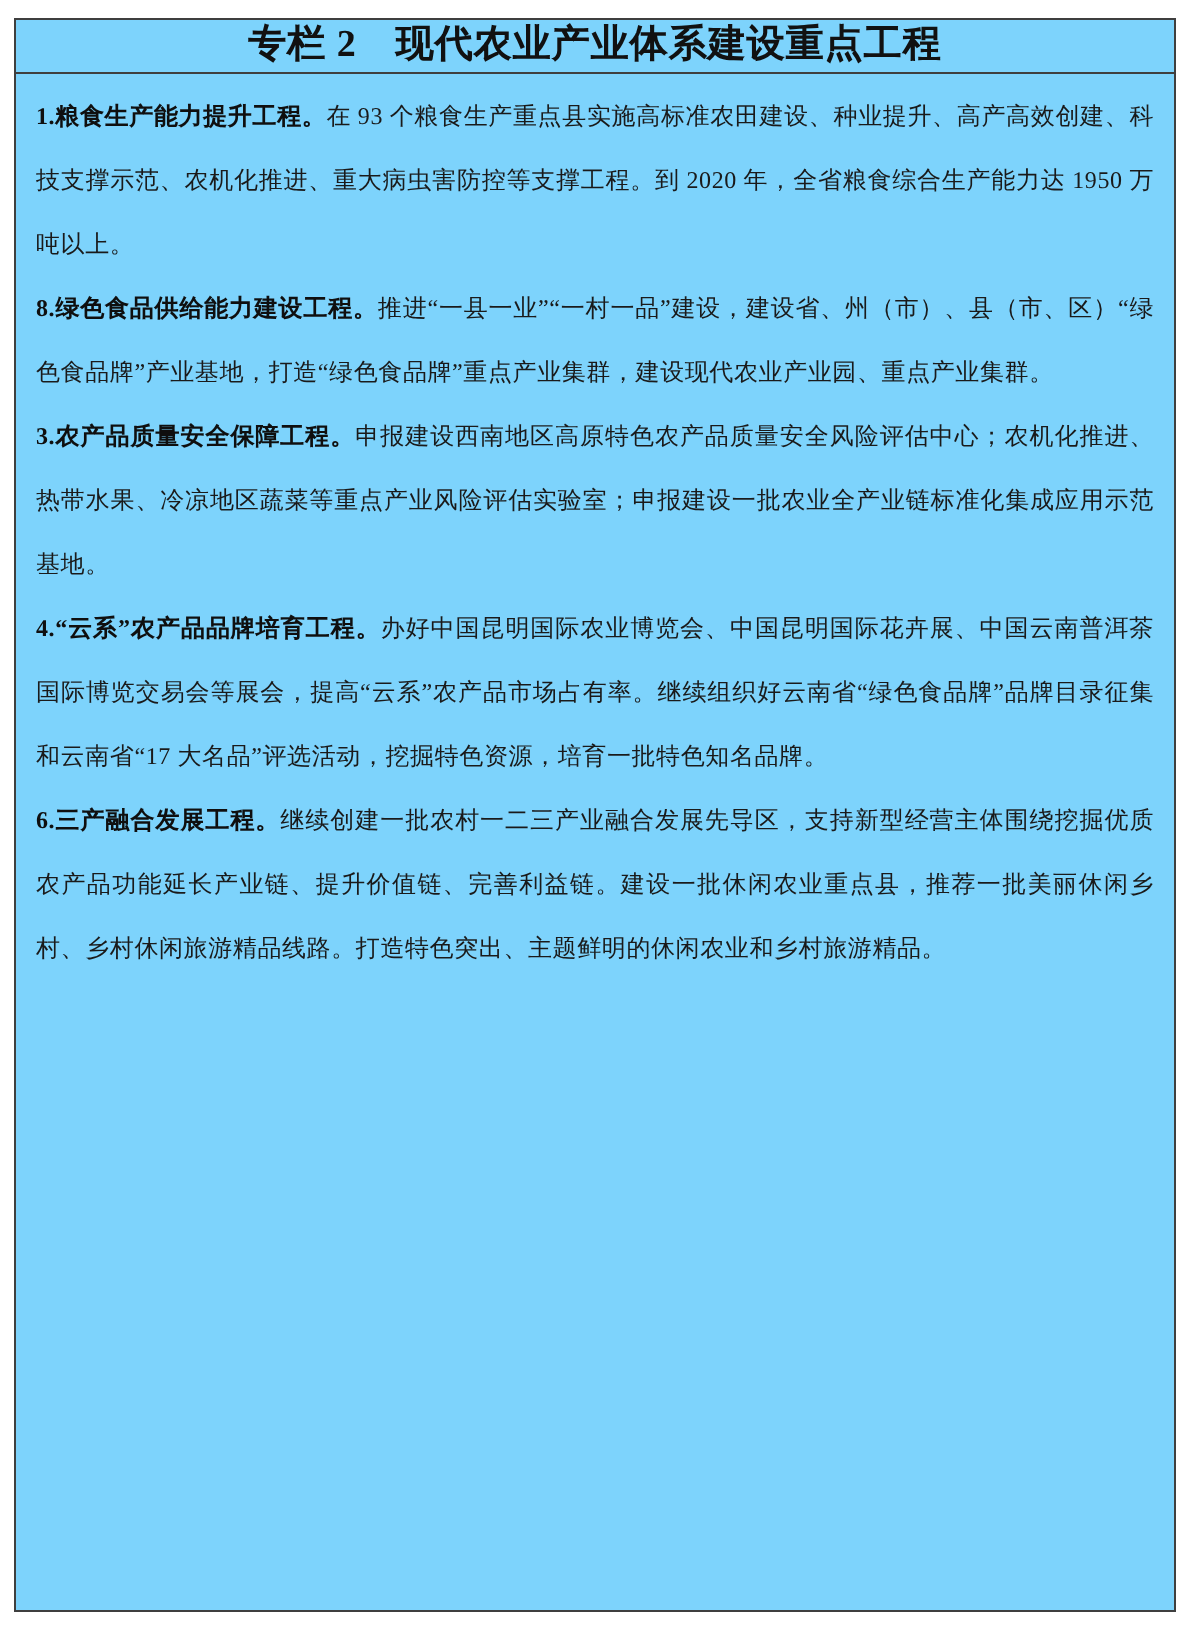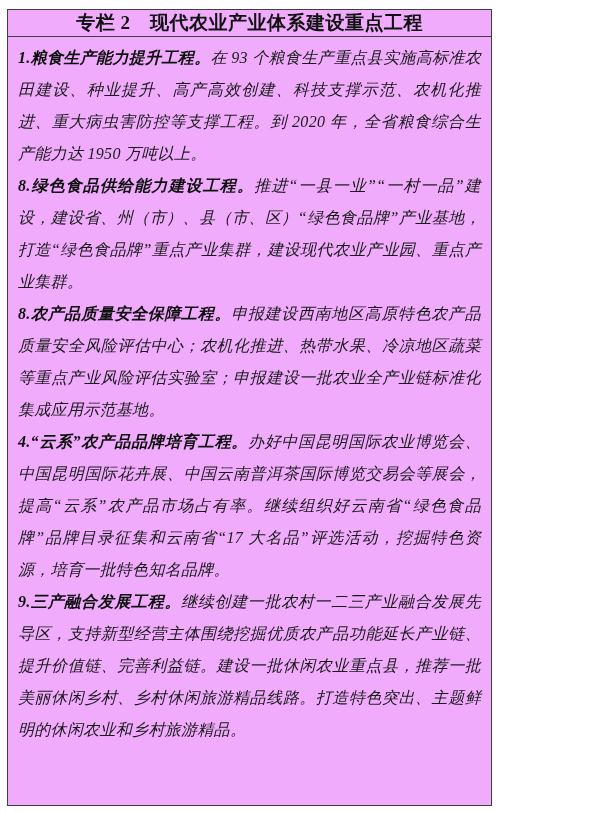--- a/index.html
+++ b/index.html
@@ -13,63 +13,62 @@
     position: relative;
     width: 600px;
     height: 813px;
     background: #ffffff;
     overflow: hidden;
   }
   .frame {
     position: absolute;
     left: 7px;
     top: 9px;
-    width: 485px;
+    width: 581px;
     height: 797px;
     border: 1px solid #3f3f3f;
-    background: #f0abfc;
+    background: #7dd3fc;
   }
   .frame-title {
     height: 27px;
     line-height: 26px;
     border-bottom: 1px solid #3f3f3f;
     text-align: center;
     font-weight: bold;
     font-size: 19px;
     color: #111111;
     letter-spacing: 0.5px;
     white-space: nowrap;
     overflow: hidden;
   }
   .frame-body {
     padding: 5px 10px 0 10px;
     height: 768px;
     overflow: hidden;
   }
   .section {
-    font-size: 16px;
+    font-size: 12px;
     line-height: 32px;
     color: #1a1a1a;
     text-align: justify;
     letter-spacing: 0.3px;
-    font-style: italic;
   }
   .section .lead {
     font-weight: bold;
     color: #0f0f0f;
   }
 </style>
 </head>
 <body>
 
 <div class="page">
   <div class="frame">
     <div class="frame-title">专栏 2　现代农业产业体系建设重点工程</div>
     <div class="frame-body">
 
     <p class="section"><span class="lead">1.粮食生产能力提升工程。</span><span class="rest">在 93 个粮食生产重点县实施高标准农田建设、种业提升、高产高效创建、科技支撑示范、农机化推进、重大病虫害防控等支撑工程。到 2020 年，全省粮食综合生产能力达 1950 万吨以上。</span></p>
         <p class="section"><span class="lead">8.绿色食品供给能力建设工程。</span><span class="rest">推进“一县一业”“一村一品”建设，建设省、州（市）、县（市、区）“绿色食品牌”产业基地，打造“绿色食品牌”重点产业集群，建设现代农业产业园、重点产业集群。</span></p>
-        <p class="section"><span class="lead">8.农产品质量安全保障工程。</span><span class="rest">申报建设西南地区高原特色农产品质量安全风险评估中心；农机化推进、热带水果、冷凉地区蔬菜等重点产业风险评估实验室；申报建设一批农业全产业链标准化集成应用示范基地。</span></p>
+        <p class="section"><span class="lead">3.农产品质量安全保障工程。</span><span class="rest">申报建设西南地区高原特色农产品质量安全风险评估中心；农机化推进、热带水果、冷凉地区蔬菜等重点产业风险评估实验室；申报建设一批农业全产业链标准化集成应用示范基地。</span></p>
         <p class="section"><span class="lead">4.“云系”农产品品牌培育工程。</span><span class="rest">办好中国昆明国际农业博览会、中国昆明国际花卉展、中国云南普洱茶国际博览交易会等展会，提高“云系”农产品市场占有率。继续组织好云南省“绿色食品牌”品牌目录征集和云南省“17 大名品”评选活动，挖掘特色资源，培育一批特色知名品牌。</span></p>
-        <p class="section"><span class="lead">9.三产融合发展工程。</span><span class="rest">继续创建一批农村一二三产业融合发展先导区，支持新型经营主体围绕挖掘优质农产品功能延长产业链、提升价值链、完善利益链。建设一批休闲农业重点县，推荐一批美丽休闲乡村、乡村休闲旅游精品线路。打造特色突出、主题鲜明的休闲农业和乡村旅游精品。</span></p>
+        <p class="section"><span class="lead">6.三产融合发展工程。</span><span class="rest">继续创建一批农村一二三产业融合发展先导区，支持新型经营主体围绕挖掘优质农产品功能延长产业链、提升价值链、完善利益链。建设一批休闲农业重点县，推荐一批美丽休闲乡村、乡村休闲旅游精品线路。打造特色突出、主题鲜明的休闲农业和乡村旅游精品。</span></p>
       </div>
   </div>
 </div>
 
 </body></html>

